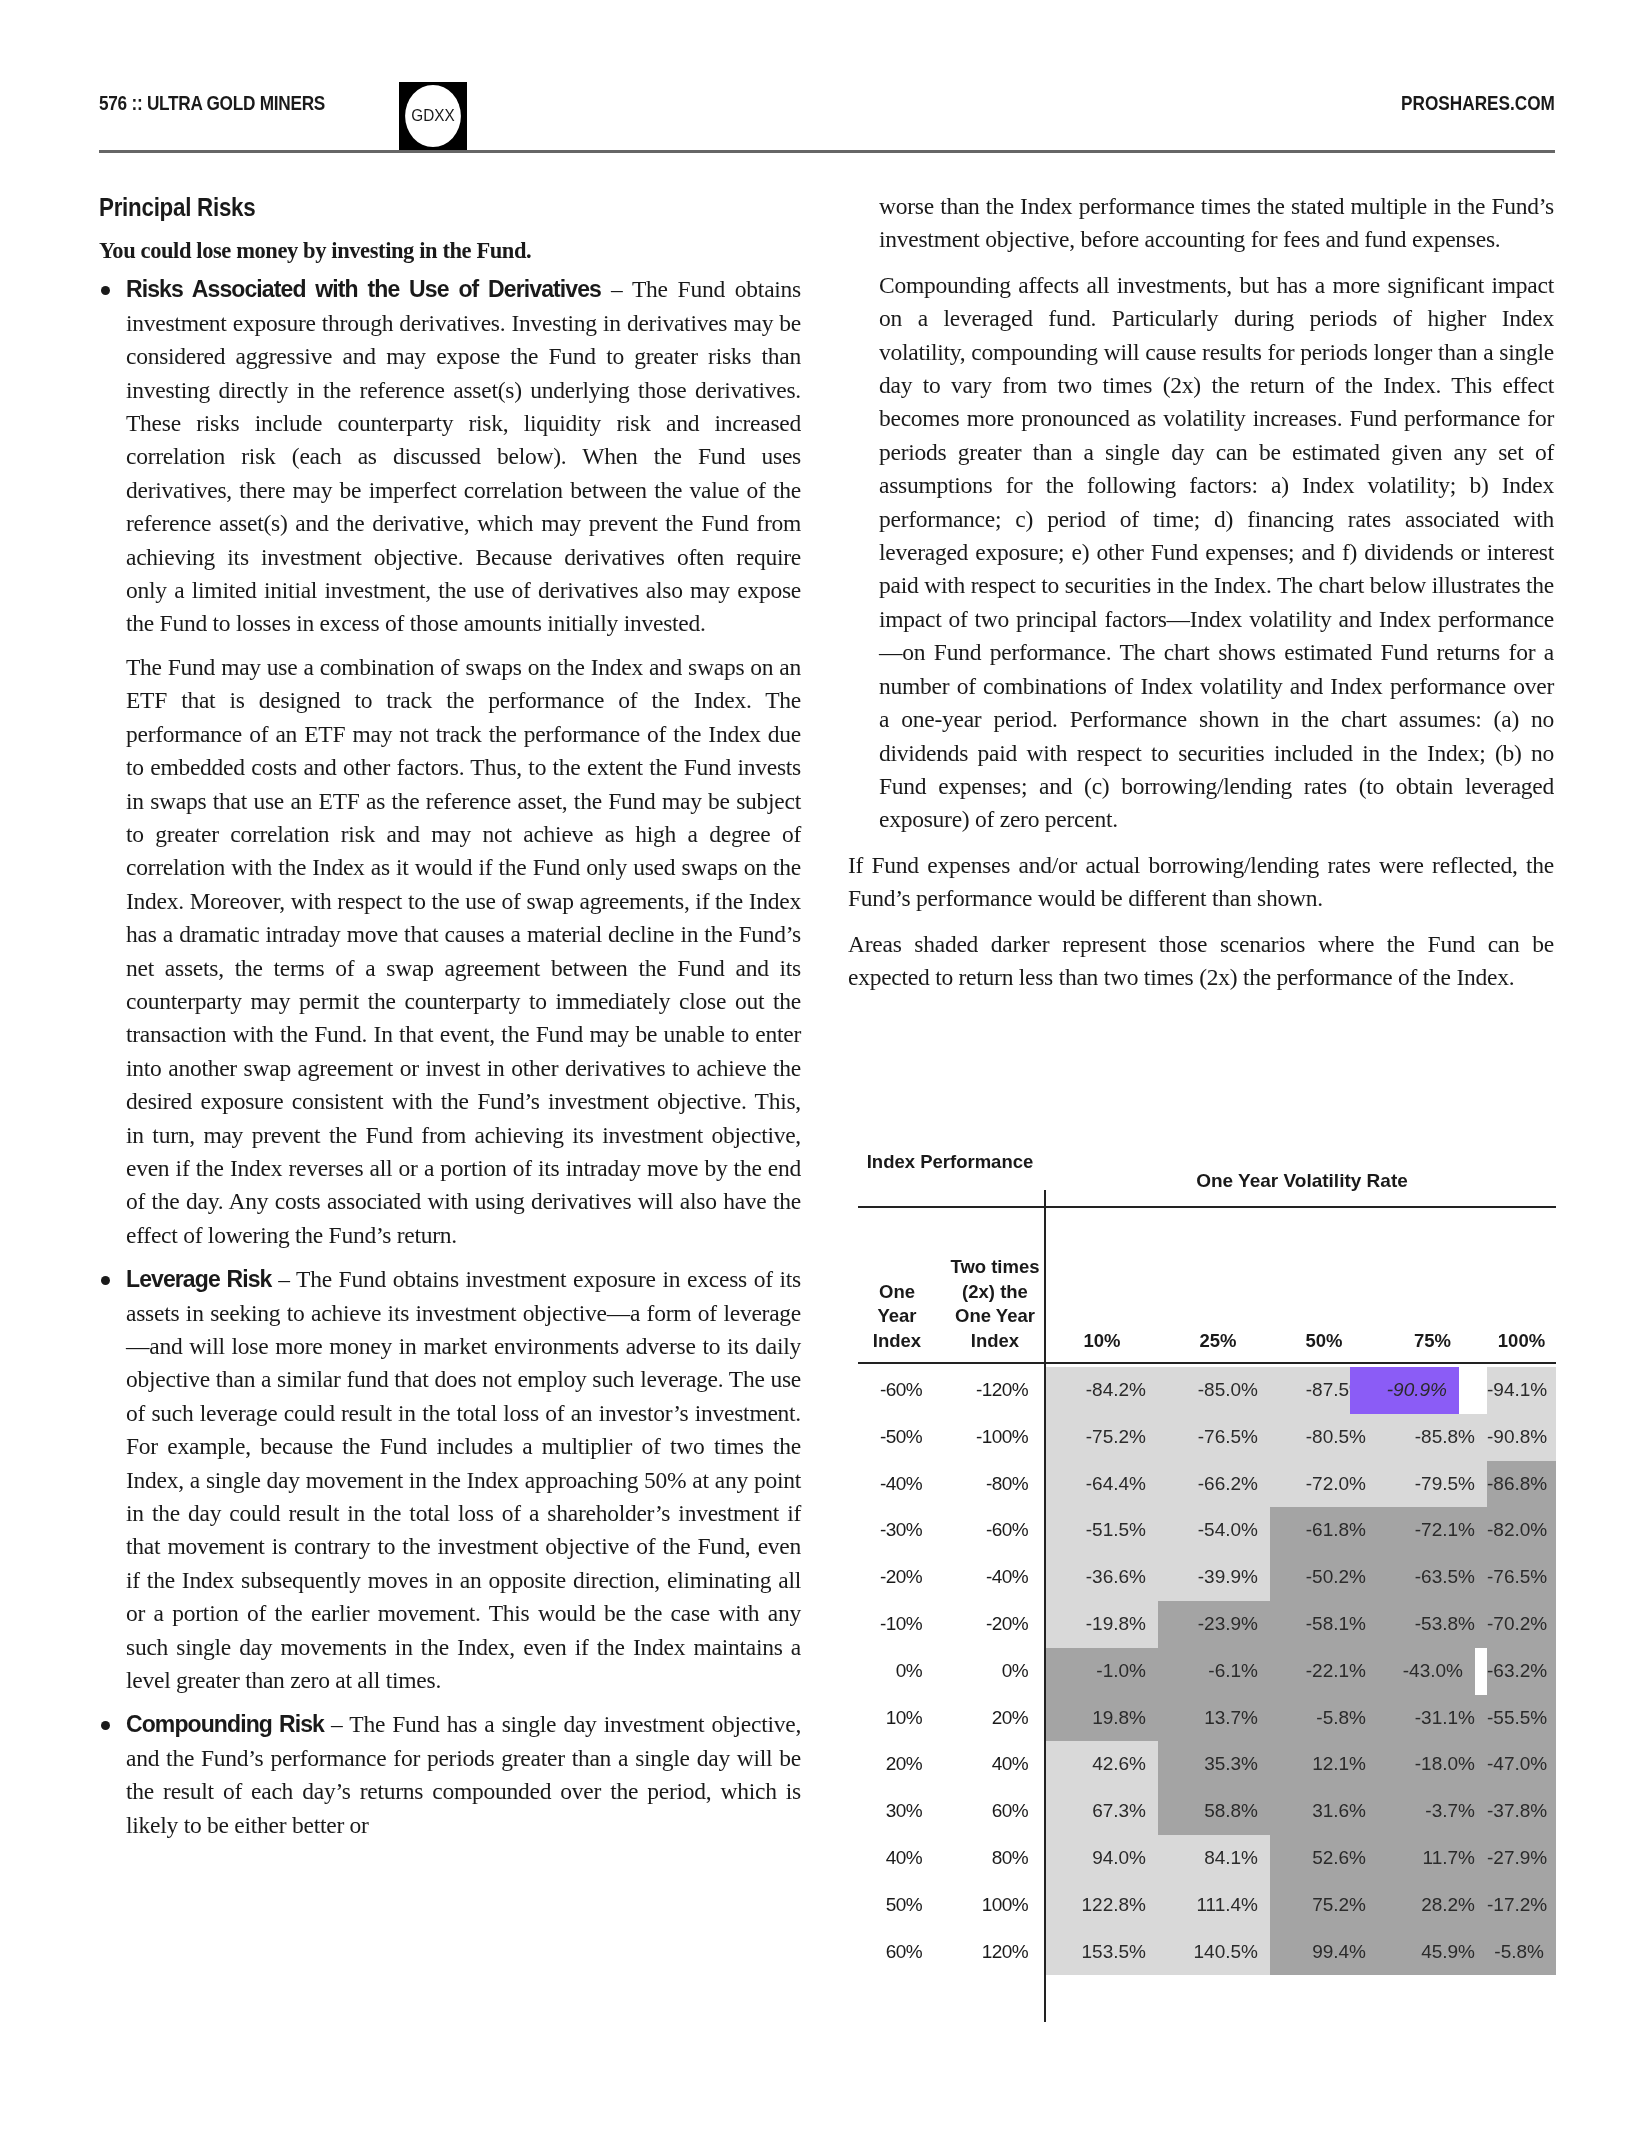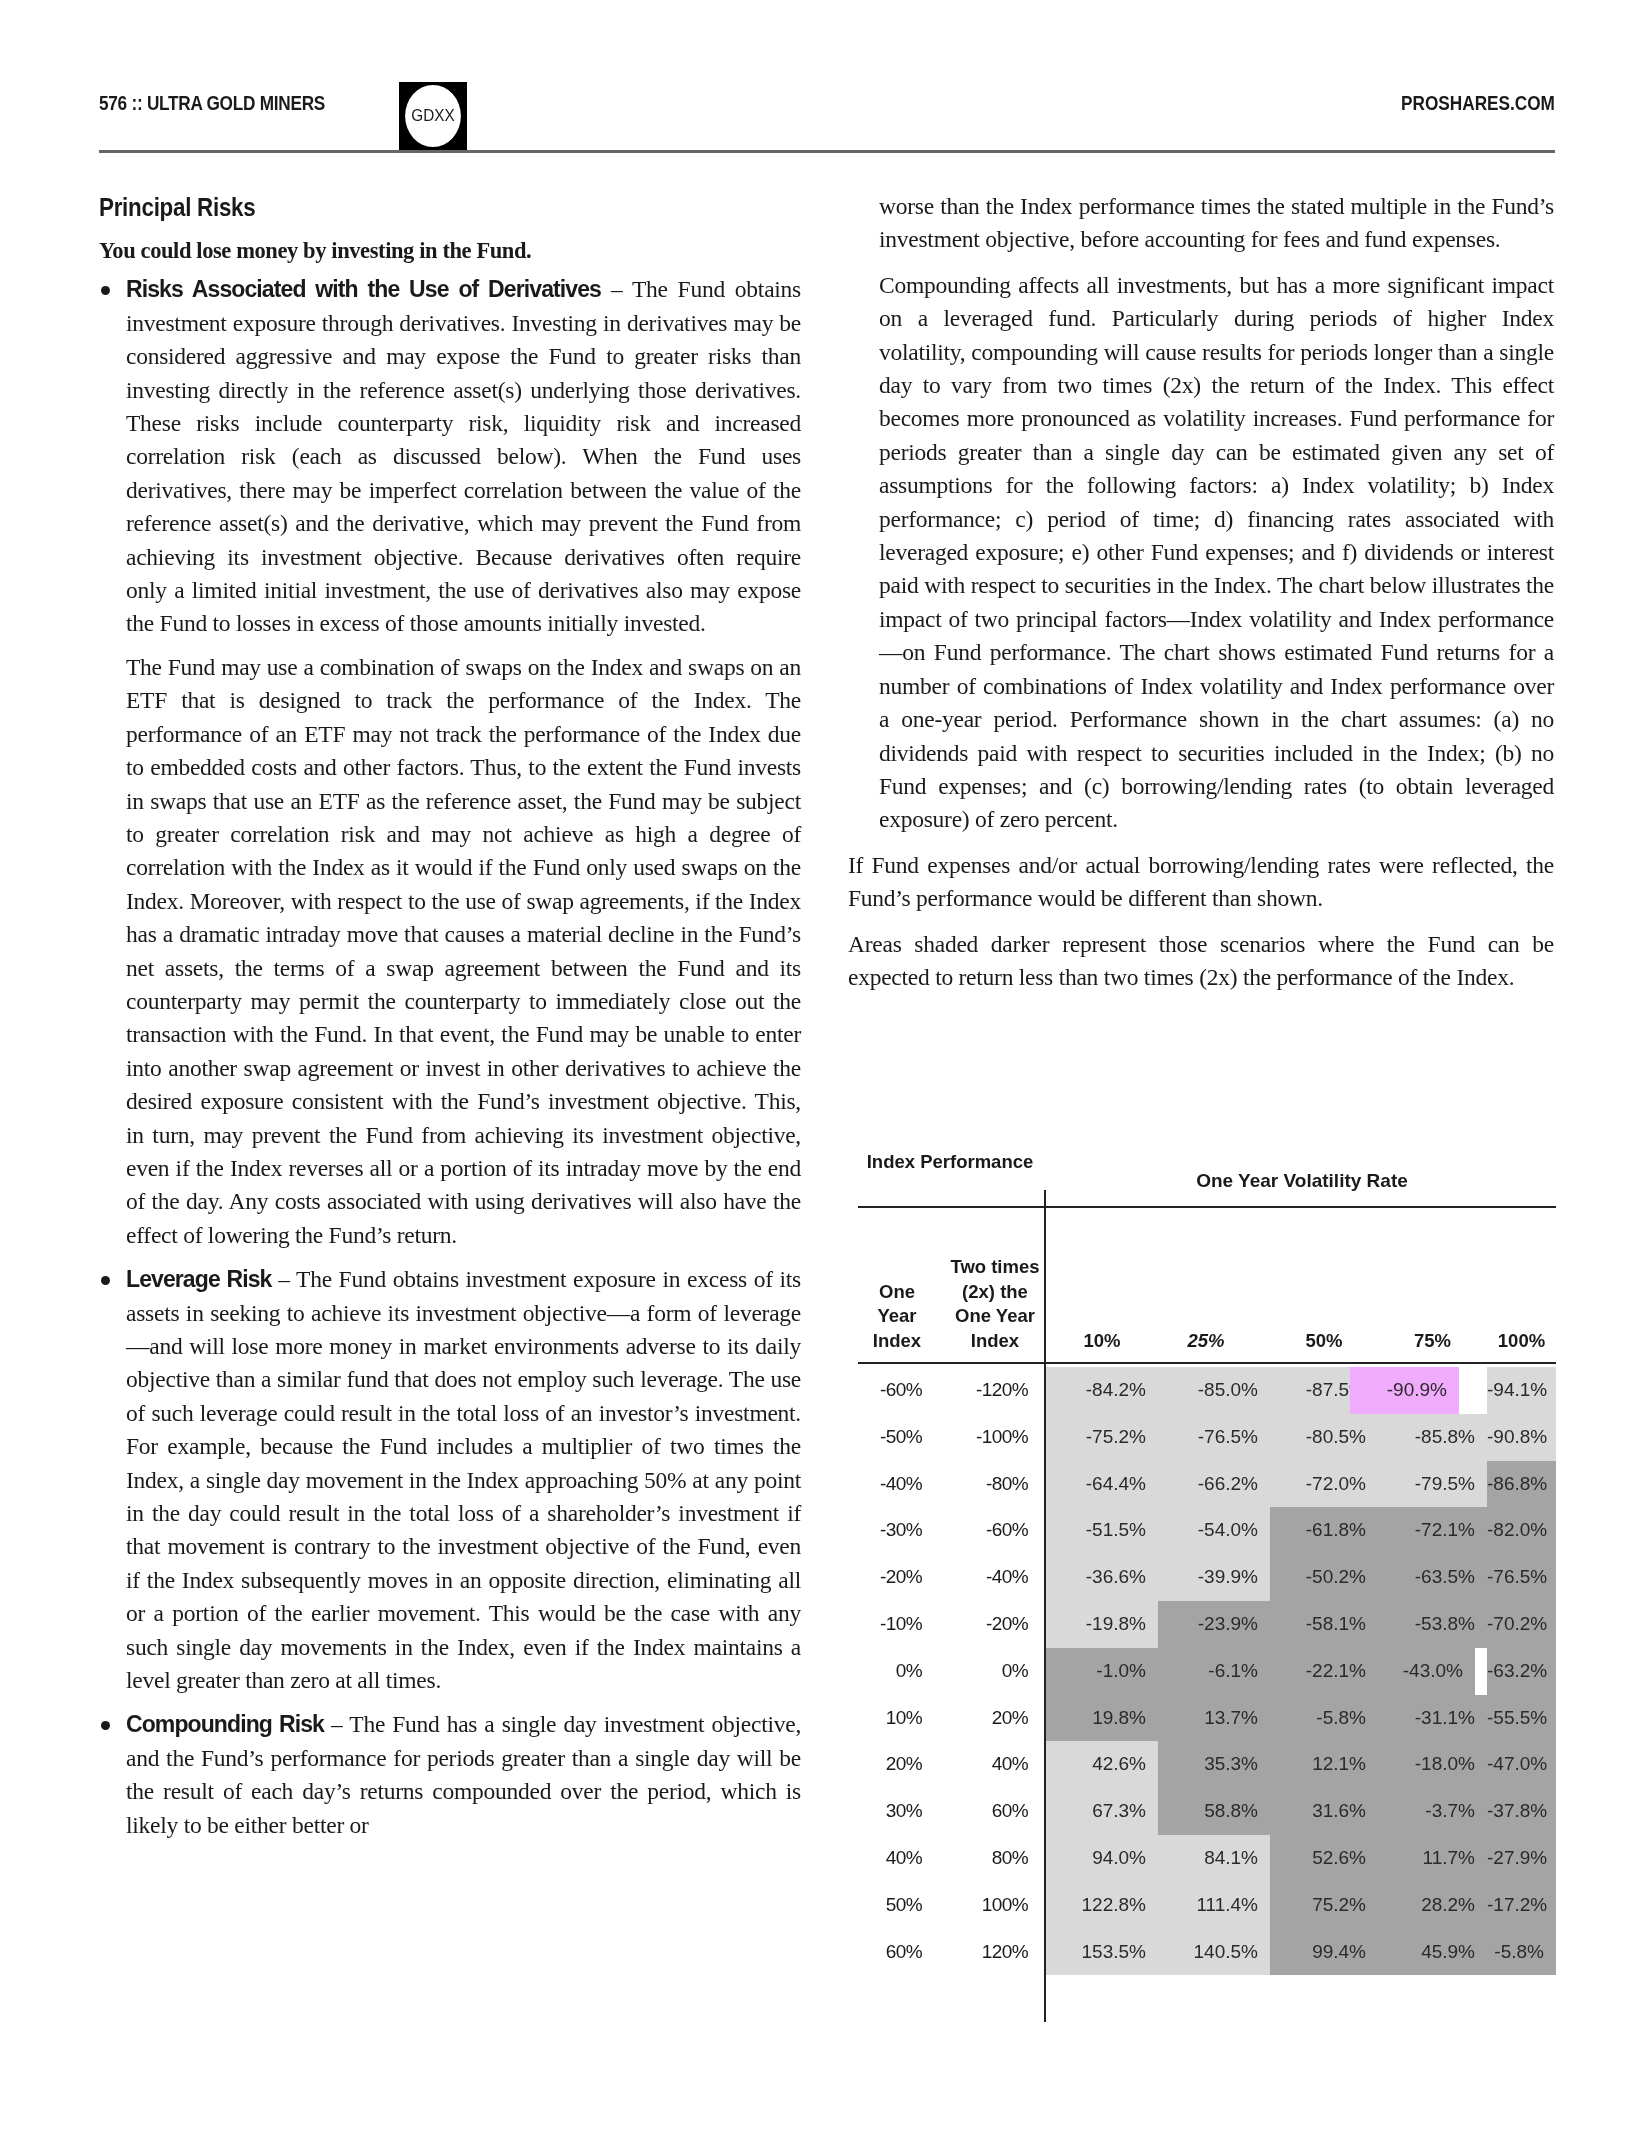--- a/index.html
+++ b/index.html
@@ -91,35 +91,35 @@
   <div class="tbl">
     <div class="hdr-band">
       <div class="idx-perf">Index Performance</div>
       <div class="vol-title">One Year Volatility Rate</div>
       <div class="hrule-top"></div>
     </div>
     <div class="subhdr" id="subhdr">
       <div class="c" style="left:0;width:78px;">One Year Index</div>
       <div class="c" style="left:92px;width:90px;">Two times (2x) the One Year Index</div>
     <div class="c" style="left: 188px; width: 112px; text-align: center;">10%</div>
-        <div class="c" style="left: 292px; width: 112px; text-align: center; font-style: italic;">25%</div>
+        <div class="c" style="left: 304px; width: 112px; text-align: center;">25%</div>
         <div class="c" style="left: 412px; width: 108px; text-align: center;">50%</div>
         <div class="c" style="left: 520px; width: 109px; text-align: center;">75%</div>
         <div class="c" style="left: 629px; width: 69px; text-align: center;">100%</div>
       </div>
     <div class="hrule-mid"></div>
     <div class="vrule"></div>
     <div class="rows" id="rows">
         <div class="row">
           <div class="idx" style="left: 0px; width: 64px;">-60%</div>
           <div class="idx" style="left: 80px; width: 90px;">-120%</div>
           <div class="cell light" style="left: 188px; width: 112px; background: rgb(217, 217, 217);">-84.2%</div>
           <div class="cell light" style="left: 300px; width: 112px; background: rgb(217, 217, 217);">-85.0%</div>
           <div class="cell light" style="left: 412px; width: 108px; background: rgb(217, 217, 217);">-87.5%</div>
-          <div class="cell light" style="left: 492px; width: 109px; background: #f0abfc;">-90.9%</div>
+          <div class="cell light" style="left: 492px; width: 109px; background: #8b5cf6; font-style: italic;">-90.9%</div>
           <div class="cell light" style="left: 629px; width: 69px; background: rgb(217, 217, 217);">-94.1%</div>
         </div>
         <div class="row">
           <div class="idx" style="left: 0px; width: 64px;">-50%</div>
           <div class="idx" style="left: 80px; width: 90px;">-100%</div>
           <div class="cell light" style="left: 188px; width: 112px; background: rgb(217, 217, 217);">-75.2%</div>
           <div class="cell light" style="left: 300px; width: 112px; background: rgb(217, 217, 217);">-76.5%</div>
           <div class="cell light" style="left: 412px; width: 108px; background: rgb(217, 217, 217);">-80.5%</div>
           <div class="cell light" style="left: 520px; width: 109px; background: rgb(217, 217, 217);">-85.8%</div>
           <div class="cell light" style="left: 629px; width: 69px; background: rgb(217, 217, 217);">-90.8%</div>

